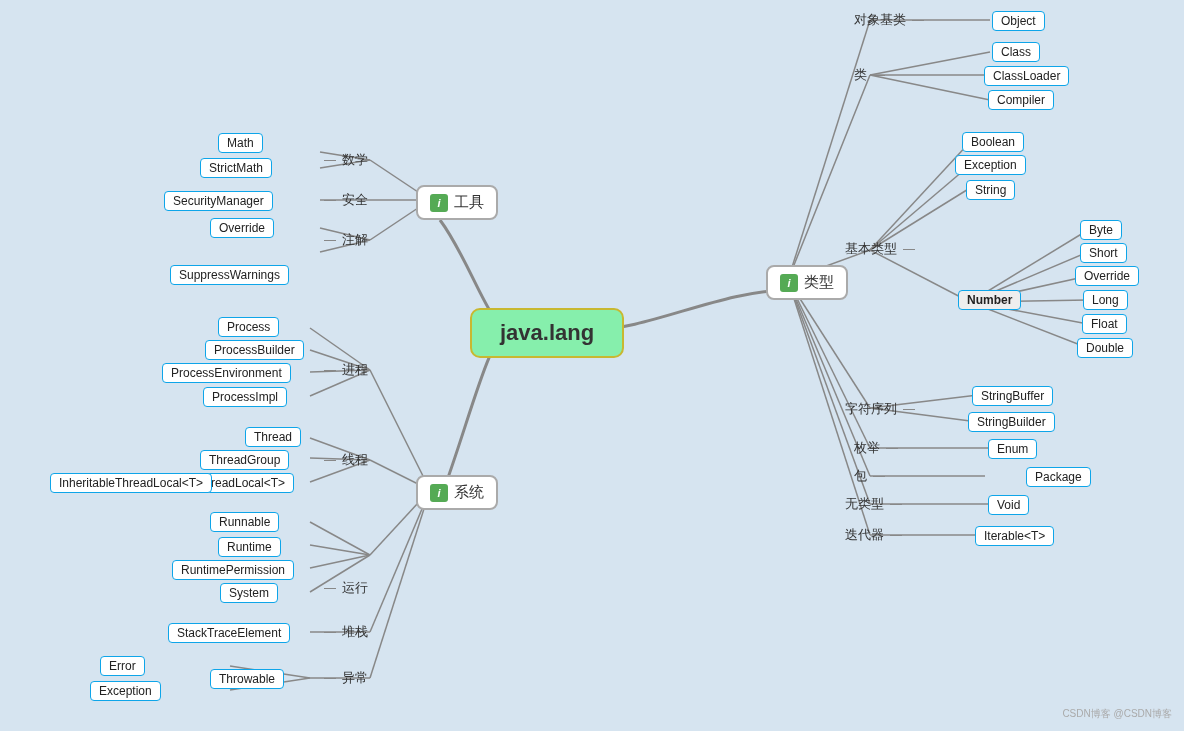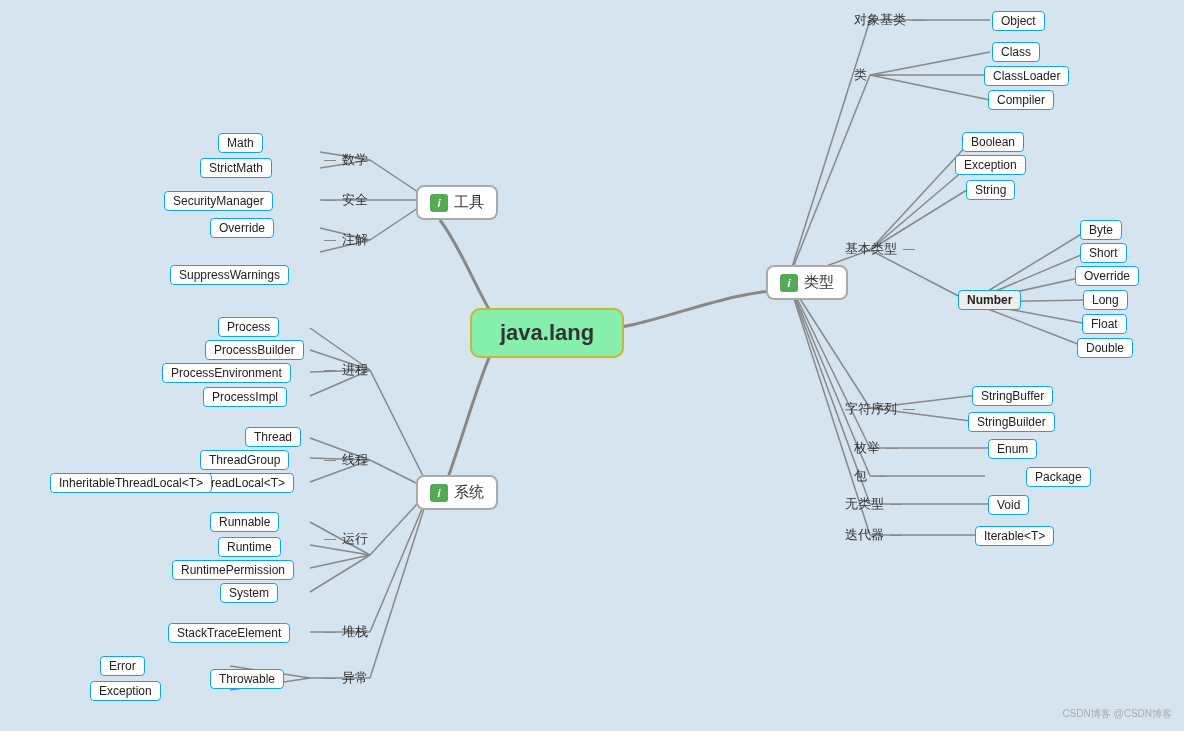--- a/index.html
+++ b/index.html
@@ -218,21 +218,21 @@
 <div class="leaf-node" style="left:170px; top:243px;margin-top:22px;">SuppressWarnings</div>
 
 <div class="branch-node" style="left:322px; top:361px;">
   <span class="mini-dash"></span>
     <span>进程</span>
 </div>
 <div class="branch-node" style="left:322px; top:451px;">
   <span class="mini-dash"></span>
     <span>线程</span>
 </div>
-<div class="branch-node" style="left:322px; top:530px;text-align:center;">
+<div class="branch-node" style="left:322px; top:579px;text-align:center;">
   <span class="mini-dash"></span>
     <span>运行</span>
 </div>
 <div class="branch-node" style="left:322px; top:623px;">
   <span class="mini-dash"></span>
     <span>堆栈</span>
 </div>
 <div class="branch-node" style="left:322px; top:669px;">
   <span class="mini-dash"></span>
     <span>异常</span>

